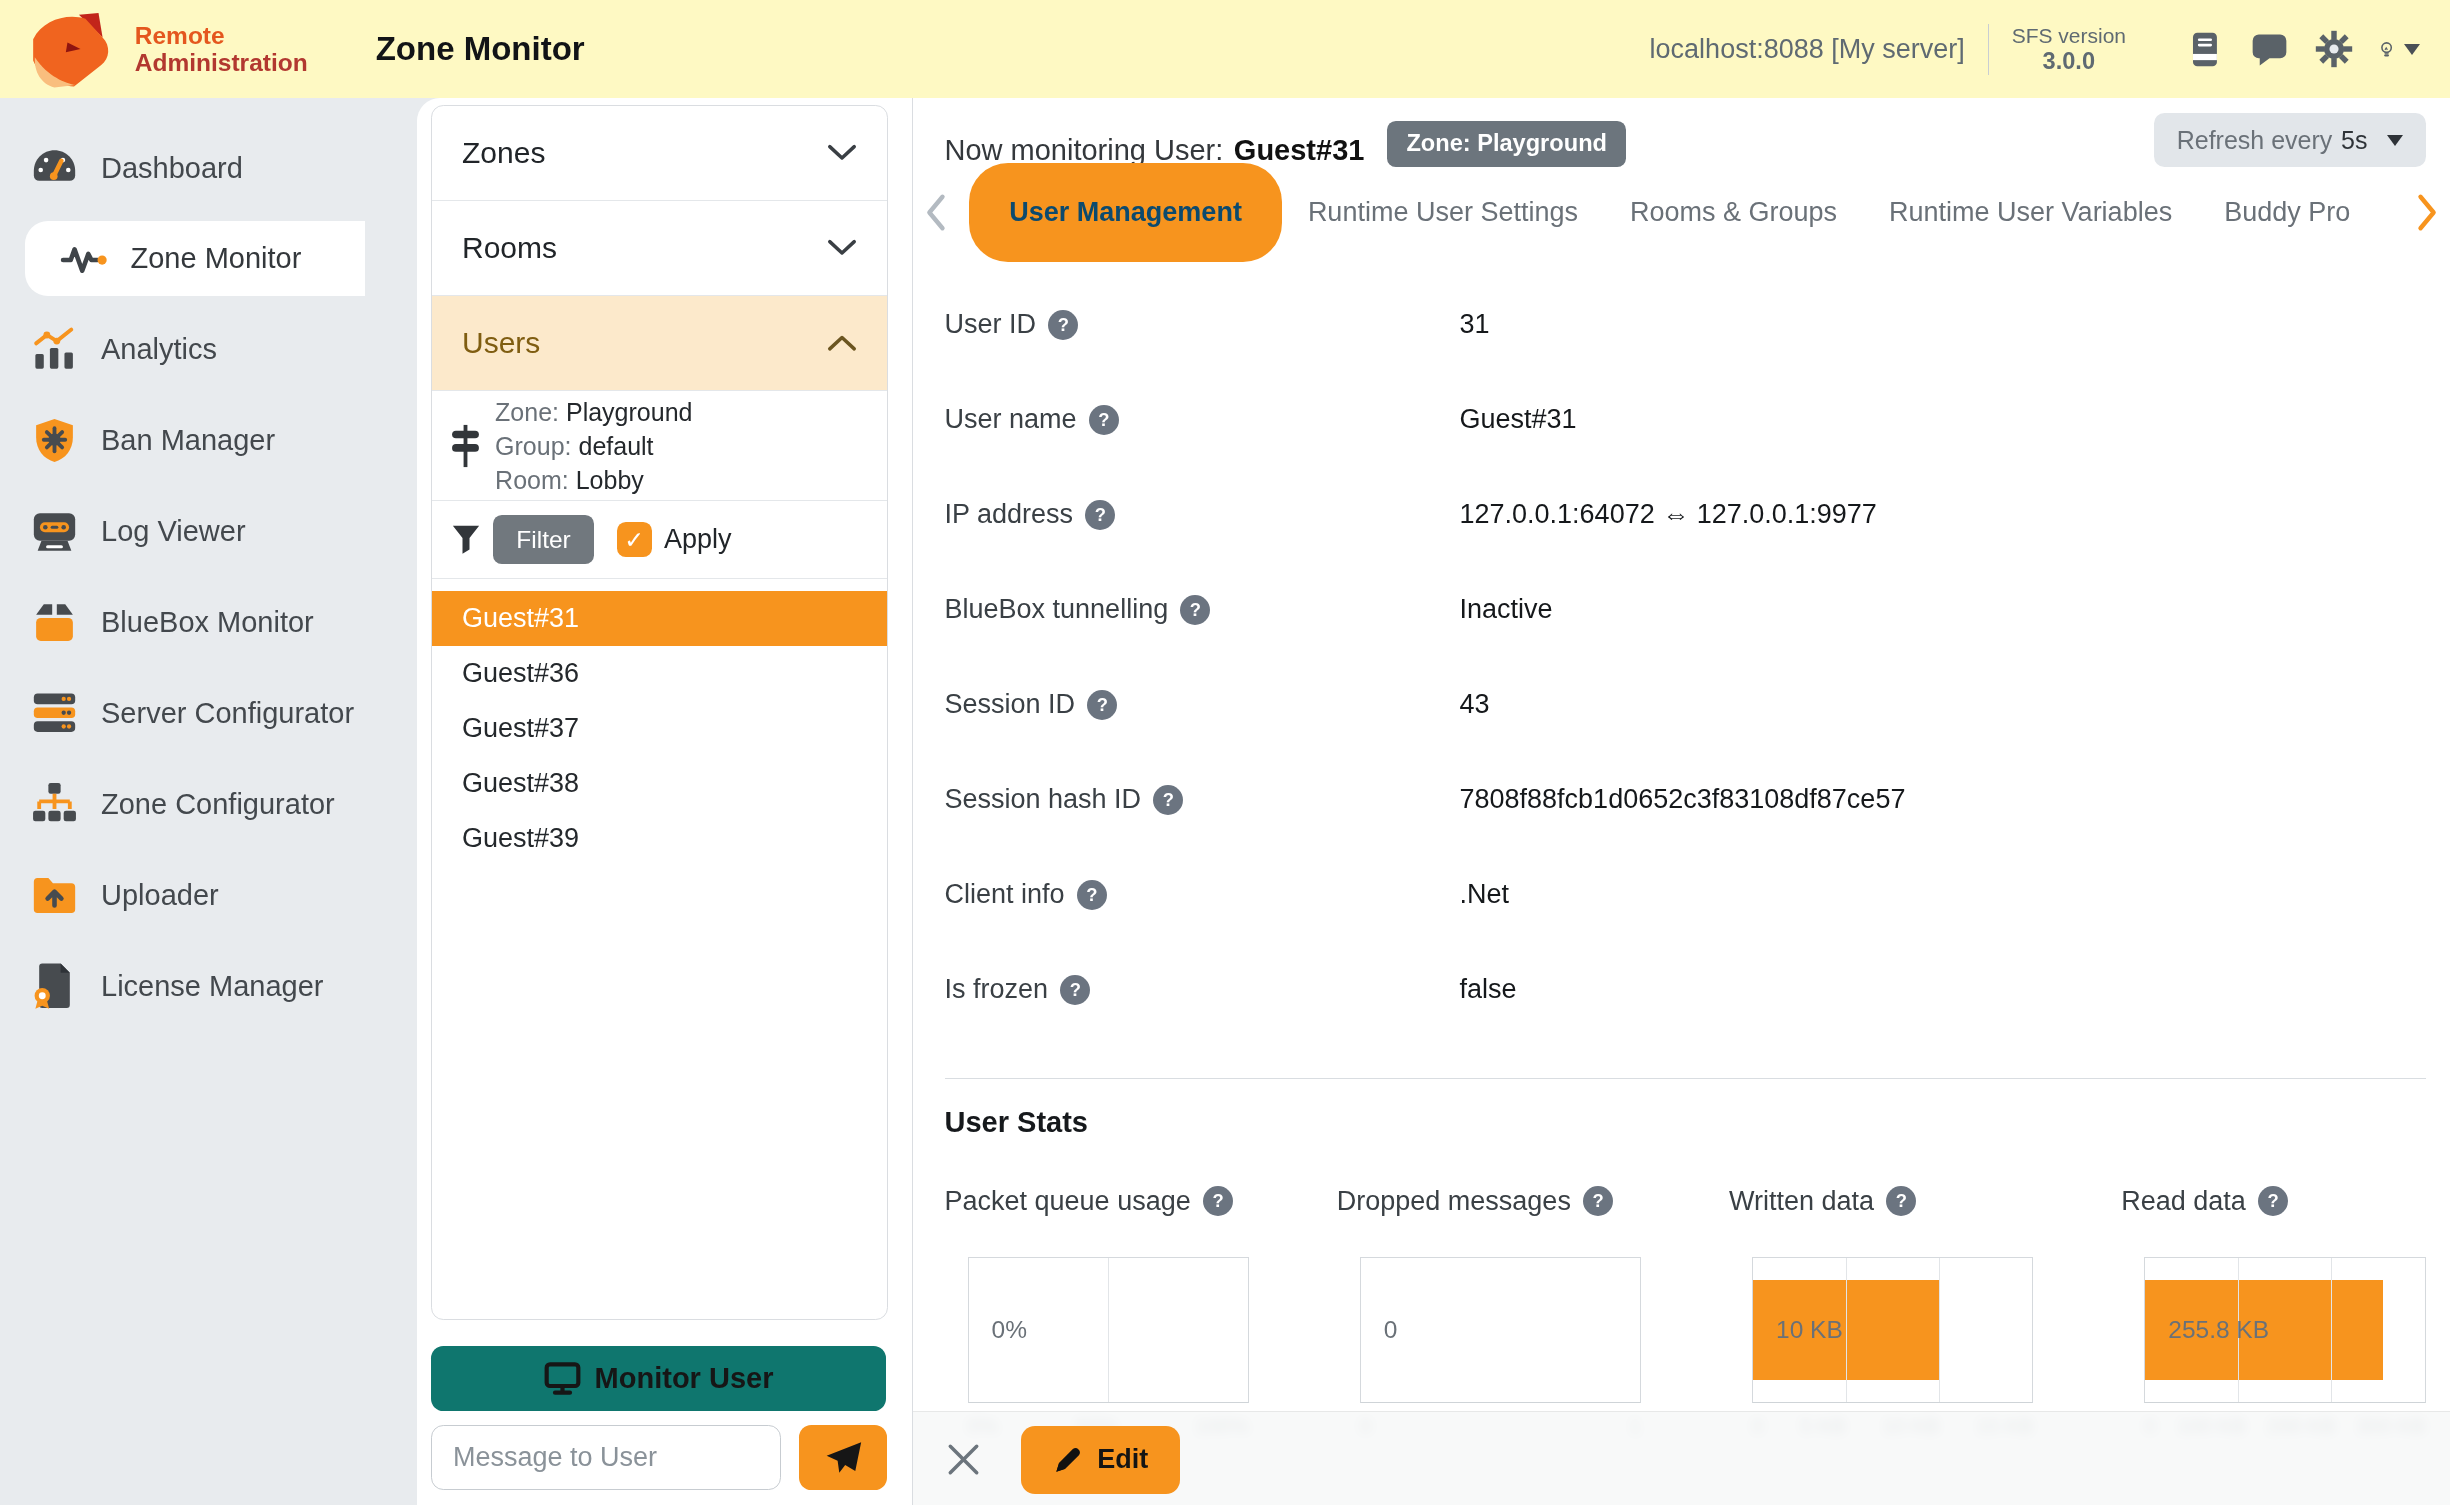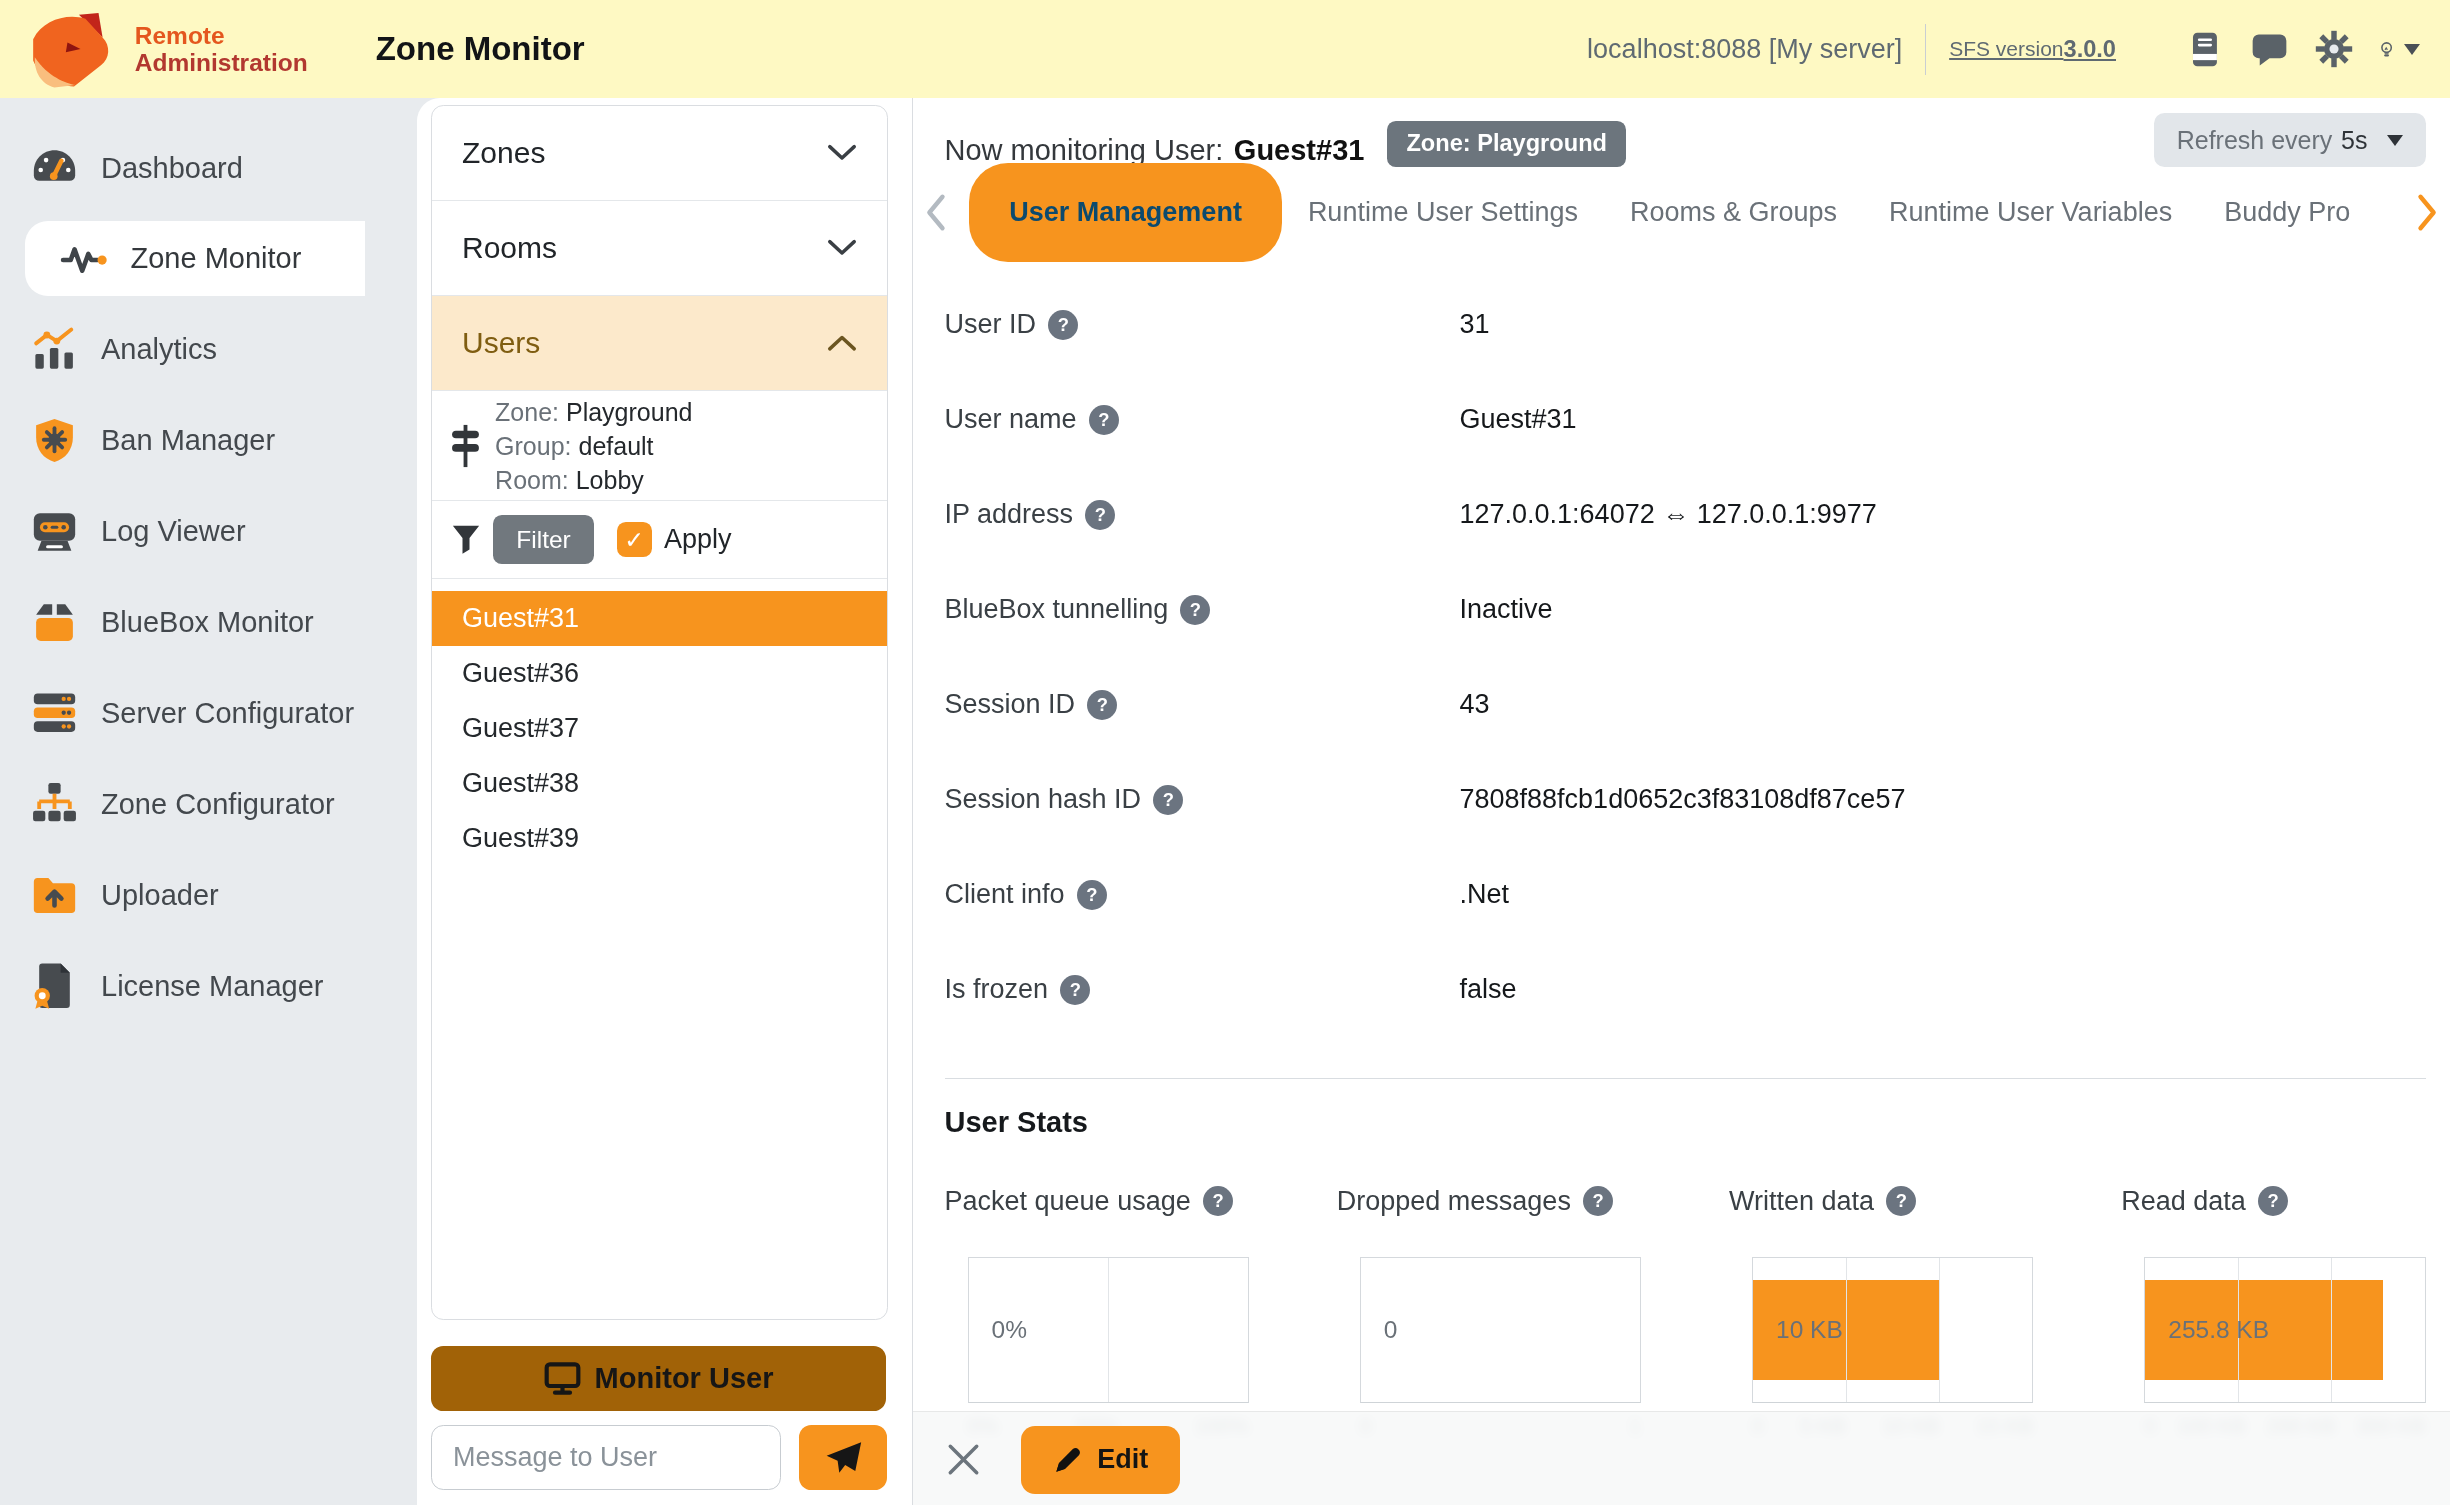--- a/index.html
+++ b/index.html
@@ -9,21 +9,21 @@
   
   .topbar{position:absolute;left:0;top:0;width:2450px;height:98px;background:#fef9c3;
           display:flex;align-items:center;}
   .brand{display:flex;align-items:center;margin-left:24.5px;}
   .brand-text{margin-left:12.3px;font-size:24.5px;font-weight:800;line-height:27px;}
   .brand-l1{color:#E4571E;} .brand-l2{color:#B23830;}
   .page-title{margin-left:68px;font-size:33px;font-weight:700;color:#121417;}
   .top-right{margin-left:auto;display:flex;align-items:center;margin-right:30px;}
   .server-label{font-size:27px;color:#5F6A72;}
   .vdiv{width:0.9px;height:51px;background:#C9CED3;margin:0 23px;}
-  .version{display:flex;flex-direction:row;align-items:center;color:#5F6A72;margin-right:44px;text-decoration:underline;}
+  .version{display:flex;flex-direction:column;align-items:center;color:#5F6A72;margin-right:34px;}
   .version .vl{font-size:21px;} .version .vn{font-size:23.6px;font-weight:700;}
   .tb-icon{width:42px;height:42px;margin-left:23px;display:flex;align-items:center;justify-content:center;cursor:pointer;}
   .caret-down{width:0;height:0;border-left:8.8px solid transparent;border-right:8.8px solid transparent;
               border-top:11.4px solid #4A5056;margin-left:8.8px;}
 
   
   .sidebar{position:absolute;left:0;top:98px;width:365px;height:1407px;background:#E8EBEE;}
   .side-list{display:flex;flex-direction:column;padding-top:24.5px;}
   .side-item{height:91px;display:flex;align-items:center;padding-left:28px;cursor:pointer;}
   .side-item .s-icon{width:54px;height:51px;flex:0 0 54px;display:flex;align-items:center;}
@@ -47,21 +47,21 @@
   .filter-row{flex:0 0 77px;display:flex;align-items:center;padding:0 19px;border-bottom:0.9px solid #E4E7EA;}
   .filter-btn{margin-left:12.3px;background:#71787E;color:#fff;font-size:24.5px;border:none;border-radius:8.8px;
               padding:10.5px 23px;cursor:pointer;font-family:inherit;}
   .checkbox{width:35px;height:35px;border-radius:8.8px;background:#F7941E;margin-left:23px;display:flex;
             align-items:center;justify-content:center;color:#fff;font-size:23.6px;font-weight:700;cursor:pointer;}
   .apply-label{margin-left:12.3px;font-size:27px;color:#212529;cursor:pointer;}
   .user-list{flex:1;padding-top:12.3px;display:flex;flex-direction:column;}
   .user-item{height:55px;flex:0 0 55px;display:flex;align-items:center;padding-left:30px;font-size:27px;
              color:#24282C;cursor:pointer;}
   .user-item.selected{background:#F7941E;color:#fff;}
-  .monitor-btn{position:absolute;left:14px;top:1248px;width:455px;height:65px;background:#a16207;border:none;
+  .monitor-btn{position:absolute;left:14px;top:1248px;width:455px;height:65px;background:#0f766e;border:none;
                border-radius:12.3px;display:flex;align-items:center;justify-content:center;cursor:pointer;font-family:inherit;}
   .monitor-btn span{font-size:29px;font-weight:700;color:#161616;margin-left:14px;}
   .msg-input{position:absolute;left:14px;top:1327px;width:350px;height:65px;border:1.8px solid #C7CCD1;border-radius:12.3px;
              font-size:27px;color:#24282C;padding:0 21px;box-sizing:border-box;font-family:inherit;outline:none;}
   .msg-input::placeholder{color:#8A9299;}
   .send-btn{position:absolute;left:382px;top:1327px;width:88px;height:65px;background:#F7941E;border:none;
             border-radius:12.3px;display:flex;align-items:center;justify-content:center;cursor:pointer;}
 
   
   .main{position:absolute;left:496px;top:0;width:1537px;height:1407px;background:#fff;}

